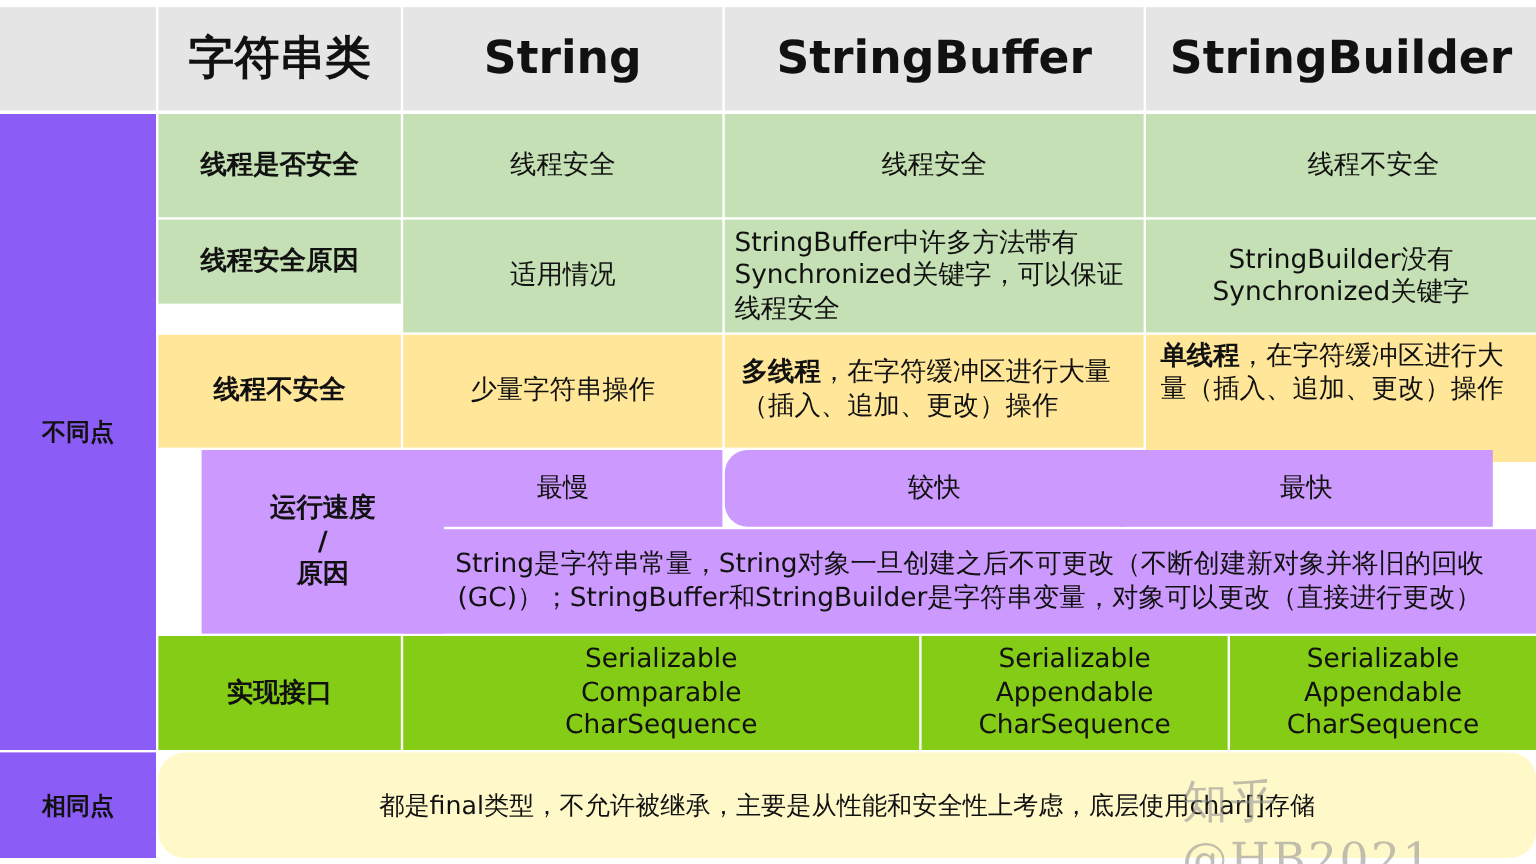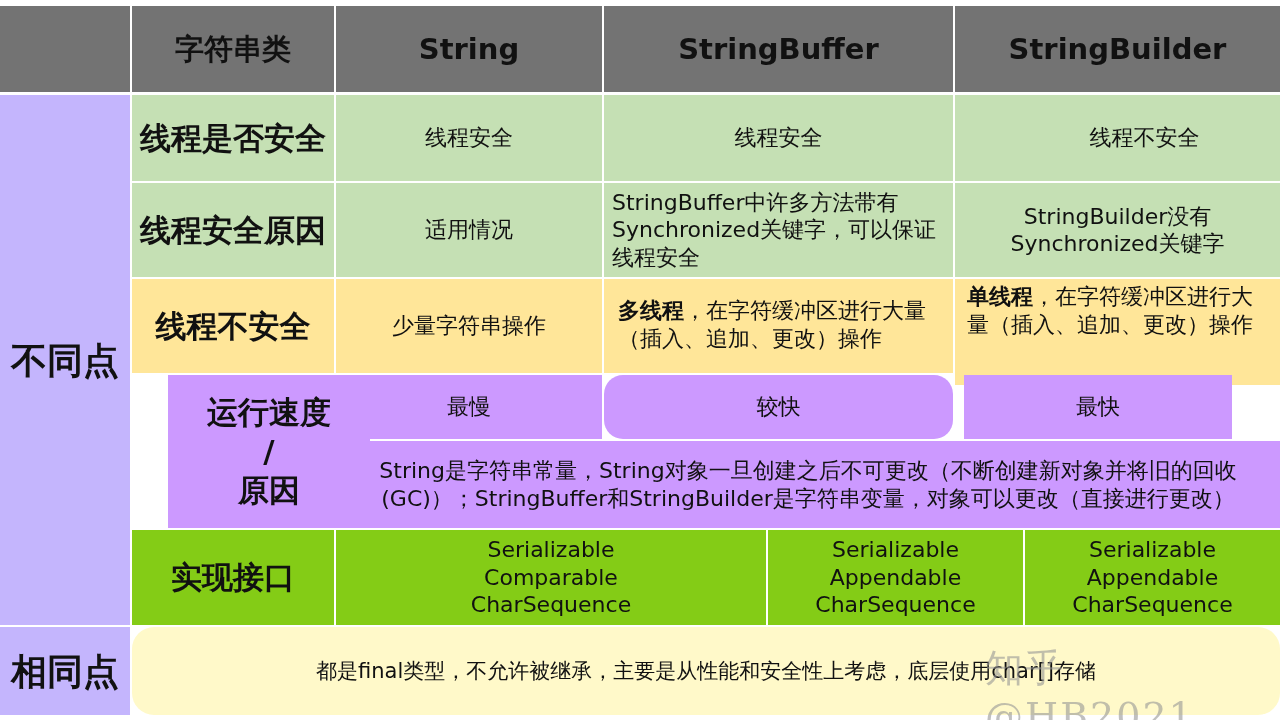--- a/index.html
+++ b/index.html
@@ -1,25 +1,25 @@
 <!DOCTYPE html>
 <html><head>
 <meta charset="utf-8">
 <style>
   html, body { margin:0; padding:0; }
   body { width:1280px; height:720px; background:#ffffff; font-family:"DejaVu Sans", sans-serif; color:#111; overflow:hidden; position:relative; }
   .cell { position:absolute; display:flex; align-items:center; justify-content:center; text-align:center; box-sizing:border-box; line-height:1.25; }
-  .hdr { background:#737373; font-weight:bold; font-size:29px; }
-  .side { background:#c4b5fd; font-weight:bold; font-size:36px; }
+  .hdr { background:#e5e5e5; font-weight:bold; font-size:38px; }
+  .side { background:#8b5cf6; font-weight:bold; font-size:20px; }
   .green { background:#c5e0b4; }
   .yellow { background:#ffe699; }
   .purple { background:#cc99ff; }
   .lav { background:#84cc16; }
   .cream { background:#fff9c9; }
-  .lbl { font-weight:bold; font-size:31px; }
+  .lbl { font-weight:bold; font-size:22px; }
   .val { font-size:22px; }
   .pre { white-space:pre-line; }
   .left { justify-content:flex-start; text-align:left; padding-left:12px; }
   .watermark { position:absolute; left:985px; top:643px; font-size:38px; color:rgba(150,150,150,0.6); font-family:"DejaVu Serif", serif; letter-spacing:2px; }
 </style>
 </head>
 <body>
 
 <div class="cell hdr" style="left:0;top:6px;width:130px;height:86px;"></div>
 <div class="cell hdr" style="left:132px;top:6px;width:202px;height:86px;">字符串类</div>
@@ -28,21 +28,21 @@
 <div class="cell hdr" style="left:955px;top:6px;width:325px;height:86px;">StringBuilder</div>
 
 <div class="cell side" style="left:0;top:95px;width:130px;height:530px;">不同点</div>
 <div class="cell side" style="left:0;top:627px;width:130px;height:88px;">相同点</div>
 
 <div class="cell green lbl" style="left:132px;top:95px;width:202px;height:86px;">线程是否安全</div>
 <div class="cell green val" style="left:336px;top:95px;width:266px;height:86px;">线程安全</div>
 <div class="cell green val" style="left:604px;top:95px;width:349px;height:86px;">线程安全</div>
 <div class="cell green val" style="left:955px;top:95px;width:379px;height:86px;">线程不安全</div>
 
-<div class="cell green lbl" style="left:132px;top:183px;width:202px;height:94px;">线程安全原因</div>
+<div class="cell green lbl" style="left:132px;top:183px;width:202px;height:70px;">线程安全原因</div>
 <div class="cell green val" style="left:336px;top:183px;width:266px;height:94px;">适用情况</div>
 <div class="cell green val left" style="left:604px;top:183px;width:349px;height:94px;padding:0 8px;">StringBuffer中许多方法带有Synchronized关键字，可以保证线程安全</div>
 <div class="cell green val pre" style="left:955px;top:183px;width:325px;height:94px;">StringBuilder没有
 Synchronized关键字</div>
 
 <div class="cell yellow lbl" style="left:132px;top:279px;width:202px;height:94px;">线程不安全</div>
 <div class="cell yellow val" style="left:336px;top:279px;width:266px;height:94px;">
   <span>少量字符串操作</span>
 </div>
 <div class="cell yellow val" style="left:604px;top:279px;width:349px;height:94px;padding:0 14px;text-align:left;display:block;padding-top:18px;">
@@ -50,21 +50,21 @@
 </div>
 <div class="cell yellow val" style="left:955px;top:279px;width:325px;height:106px;padding:4px 12px 0;display:block;text-align:left;">
   <b>单线程</b><span>，在字符缓冲区进行大量（插入、追加、更改）操作</span>
 </div>
 
 <div class="cell purple lbl pre" style="left:132px;top:375px;width:202px;height:153px;margin-left:36px;">运行速度
 /
 原因</div>
 <div class="cell purple val" style="left:336px;top:375px;width:266px;height:64px;">最慢</div>
 <div class="cell purple val" style="left:604px;top:375px;width:349px;height:64px;border-radius:19px;">较快</div>
-<div class="cell purple val" style="left:964px;top:375px;width:268px;height:64px;">最快</div>
+<div class="cell purple val" style="left:933px;top:375px;width:311px;height:64px;">最快</div>
 <div class="cell purple val" style="left:336px;top:441px;width:944px;height:87px;padding:0 0;">String是字符串常量，String对象一旦创建之后不可更改（不断创建新对象并将旧的回收(GC)）；StringBuffer和StringBuilder是字符串变量，对象可以更改（直接进行更改）</div>
 
 <div class="cell lav lbl" style="left:132px;top:530px;width:202px;height:95px;">实现接口</div>
 <div class="cell lav val pre" style="left:336px;top:530px;width:430px;height:95px;">Serializable
 Comparable
 CharSequence</div>
 <div class="cell lav val pre" style="left:768px;top:530px;width:255px;height:95px;">Serializable
 Appendable
 CharSequence</div>
 <div class="cell lav val pre" style="left:1025px;top:530px;width:255px;height:95px;">Serializable

